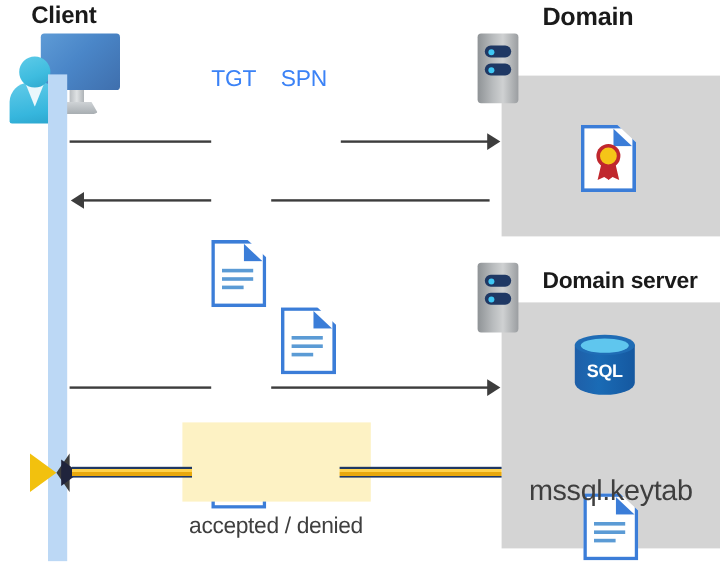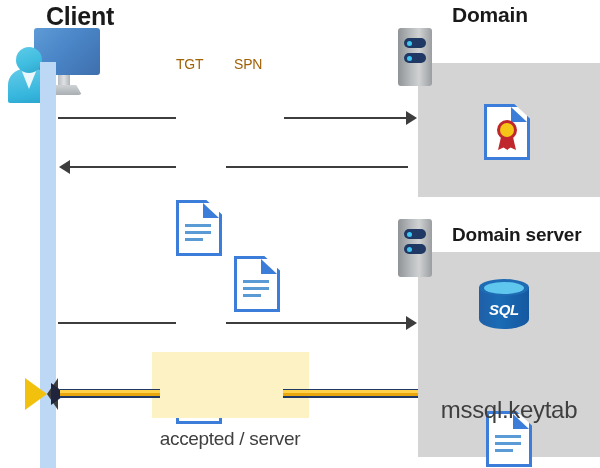--- a/index.html
+++ b/index.html
@@ -18,23 +18,22 @@
   .abs { position: absolute; }
 
   
   .title-bold {
     font-weight: bold;
     color: #1a1a1a;
     line-height: 1.12;
   }
   #client-title {
     left: 26px; top: 2px;
-    font-size: 25px;
+    font-size: 20px;
     letter-spacing: -0.2px;
-    margin-left: 20px;
   }
   #dc-title {
     left: 452px; top: 3px;
     font-size: 21px;
     width: 148px;
     letter-spacing: -0.2px;
   }
   #linux-title {
     left: 452px; top: 224px;
     font-size: 19px;
@@ -165,22 +164,22 @@
     left: 9px;
     height: 3px;
     background: #5b9bd5;
     display: block;
   }
   .dl1 { top: 24px; width: 26px; }
   .dl2 { top: 31px; width: 26px; }
   .dl3 { top: 38px; width: 18px; }
 
   .doc-label {
-    font-size: 14px;
-    color: #a16207;
+    font-size: 19px;
+    color: #3b82f6;
     letter-spacing: -0.2px;
   }
 
   
   .key-glyph { position: absolute; left: 7px; top: 20px; }
 
   
   .cert-glyph { position: absolute; left: 10px; top: 15px; }
 
   
@@ -204,21 +203,21 @@
   }
   #gold-head-inner {
     left: 66px; top: 383px;
     width: 0; height: 0;
     border-top: 11px solid transparent;
     border-bottom: 11px solid transparent;
     border-right: 15px solid #20243c;
   }
 
   
-  #sql-icon { left: 479px; top: 279px; width: 44px; height: 56px; font-style: italic; }
+  #sql-icon { left: 479px; top: 279px; width: 44px; height: 56px; }
   .cyl-body {
     position: absolute;
     left: 0; top: 8px;
     width: 50px; height: 42px;
     background: linear-gradient(90deg,#1f5fa8 0%, #1a6bb5 40%, #1558a0 100%);
     border-radius: 0 0 25px 25px / 0 0 10px 10px;
   }
   .cyl-top {
     position: absolute;
     left: 0; top: 0;
@@ -386,15 +385,15 @@
 
   <div class="abs" id="yellow-box"></div>
 
   <div class="abs arrowhead-right" id="gold-head" style="transform: scaleX(-1); transform-origin: left center;"></div>
   <div class="abs" id="gold-head-inner" style="transform: scaleX(-1); transform-origin: left center;"></div>
 
   <div class="abs gold-bar" style="left:60px; top:389px; width:100px;"></div>
 
   <div class="abs gold-bar" style="left:283px; top:389px; width:135px;"></div>
 
-  <div class="abs" id="accept-deny-label">accepted / server</div>
+  <div class="abs" id="accept-deny-label">accepted / denied</div>
 
 </div>
 
 </body></html>

